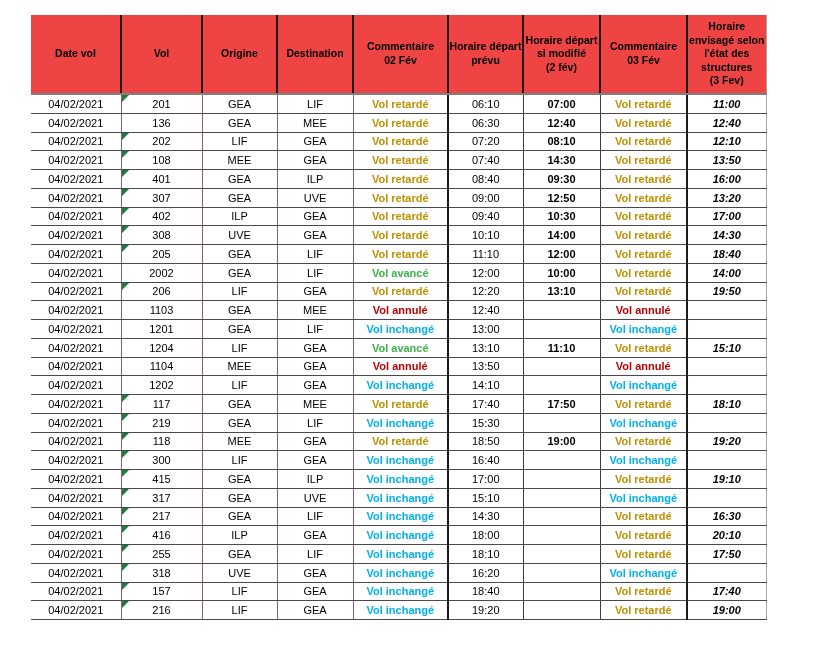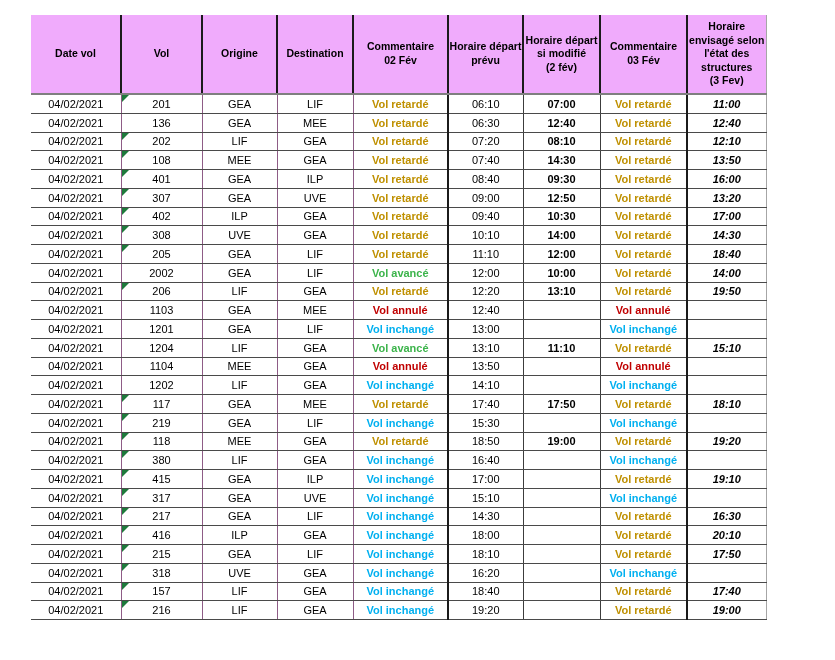--- a/index.html
+++ b/index.html
@@ -7,21 +7,21 @@
     width:835px;height:660px;background:#ffffff;
     font-family:"Liberation Sans",sans-serif;
     position:relative;overflow:hidden;
   }
   .sheet{position:absolute;left:31px;top:15px;}
   table{border-collapse:collapse;table-layout:fixed;width:735px;}
   th,td{padding:0;margin:0;text-align:center;vertical-align:middle;overflow:hidden;}
   thead th{
     height:78px;font-size:10.5px;font-weight:bold;color:#000;
     white-space:pre-line;line-height:1.3;
-    border-bottom:2px solid #7f7f7f;background:#f0abfc;
+    border-bottom:2px solid #7f7f7f;background:#ef4444;
   }
   thead th + th{border-left:2px solid #1b1b1b;}
   thead th:last-child{border-right:1px solid #a6a6a6;}
   tbody td{
     height:17.75px;font-size:11px;color:#000;background:#fff;
     border-bottom:1px solid #4a4a4a;white-space:nowrap;
   }
   tbody td.bl-p{border-left:1px solid #8E5C86;}
   tbody td.bl-k1{border-left:1px solid #3c3c3c;text-align:center;}
   tbody td.bl-k2{border-left:2px solid #1b1b1b;}
@@ -276,21 +276,21 @@
           <td class="bl-p"><span>MEE</span></td>
           <td class="bl-p"><span>GEA</span></td>
           <td class="bl-p b" style="color: rgb(191, 144, 0);"><span>Vol retardé</span></td>
           <td class="bl-k2"><span>18:50</span></td>
           <td class="bl-k1 b"><span>19:00</span></td>
           <td class="bl-k1 b" style="color: rgb(191, 144, 0);"><span>Vol retardé</span></td>
           <td class="bl-k2 br b"><span>19:20</span></td>
         </tr>
         <tr>
           <td><span>04/02/2021</span></td>
-          <td class="bl-p vol"><span>380</span><i class="tri"></i></td>
+          <td class="bl-p vol"><span>300</span><i class="tri"></i></td>
           <td class="bl-p"><span>LIF</span></td>
           <td class="bl-p"><span>GEA</span></td>
           <td class="bl-p b" style="color: rgb(0, 176, 240);"><span>Vol inchangé</span></td>
           <td class="bl-k2"><span>16:40</span></td>
           <td class="bl-k1 b"><span></span></td>
           <td class="bl-k1 b" style="color: rgb(0, 176, 240);"><span>Vol inchangé</span></td>
           <td class="bl-k2 br b"><span></span></td>
         </tr>
         <tr>
           <td><span>04/02/2021</span></td>
@@ -331,21 +331,21 @@
           <td class="bl-p"><span>ILP</span></td>
           <td class="bl-p"><span>GEA</span></td>
           <td class="bl-p b" style="color: rgb(0, 176, 240);"><span>Vol inchangé</span></td>
           <td class="bl-k2"><span>18:00</span></td>
           <td class="bl-k1 b"><span></span></td>
           <td class="bl-k1 b" style="color: rgb(191, 144, 0);"><span>Vol retardé</span></td>
           <td class="bl-k2 br b"><span>20:10</span></td>
         </tr>
         <tr>
           <td><span>04/02/2021</span></td>
-          <td class="bl-p vol"><span>215</span><i class="tri"></i></td>
+          <td class="bl-p vol"><span>255</span><i class="tri"></i></td>
           <td class="bl-p"><span>GEA</span></td>
           <td class="bl-p"><span>LIF</span></td>
           <td class="bl-p b" style="color: rgb(0, 176, 240);"><span>Vol inchangé</span></td>
           <td class="bl-k2"><span>18:10</span></td>
           <td class="bl-k1 b"><span></span></td>
           <td class="bl-k1 b" style="color: rgb(191, 144, 0);"><span>Vol retardé</span></td>
           <td class="bl-k2 br b"><span>17:50</span></td>
         </tr>
         <tr>
           <td><span>04/02/2021</span></td>

